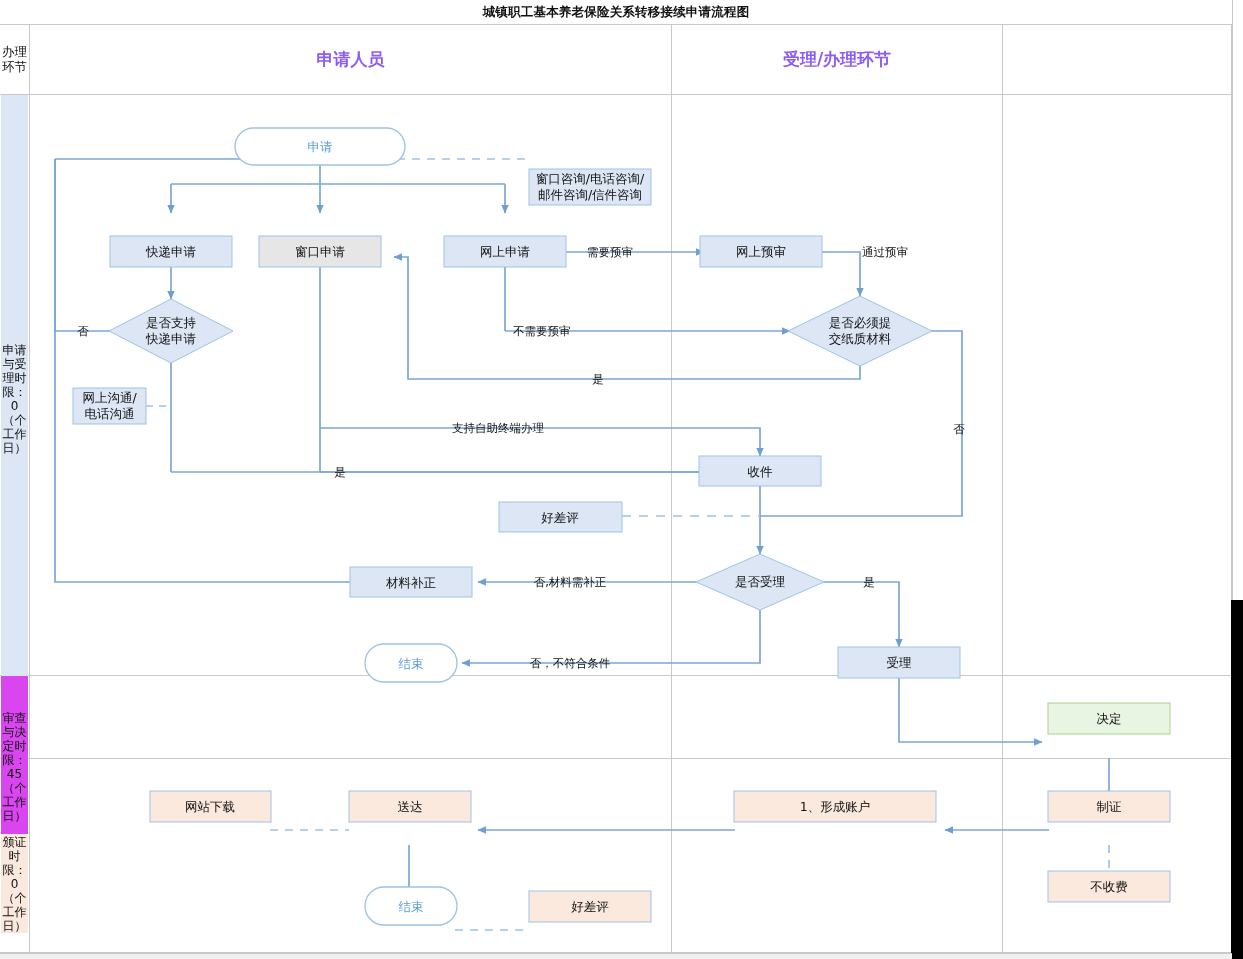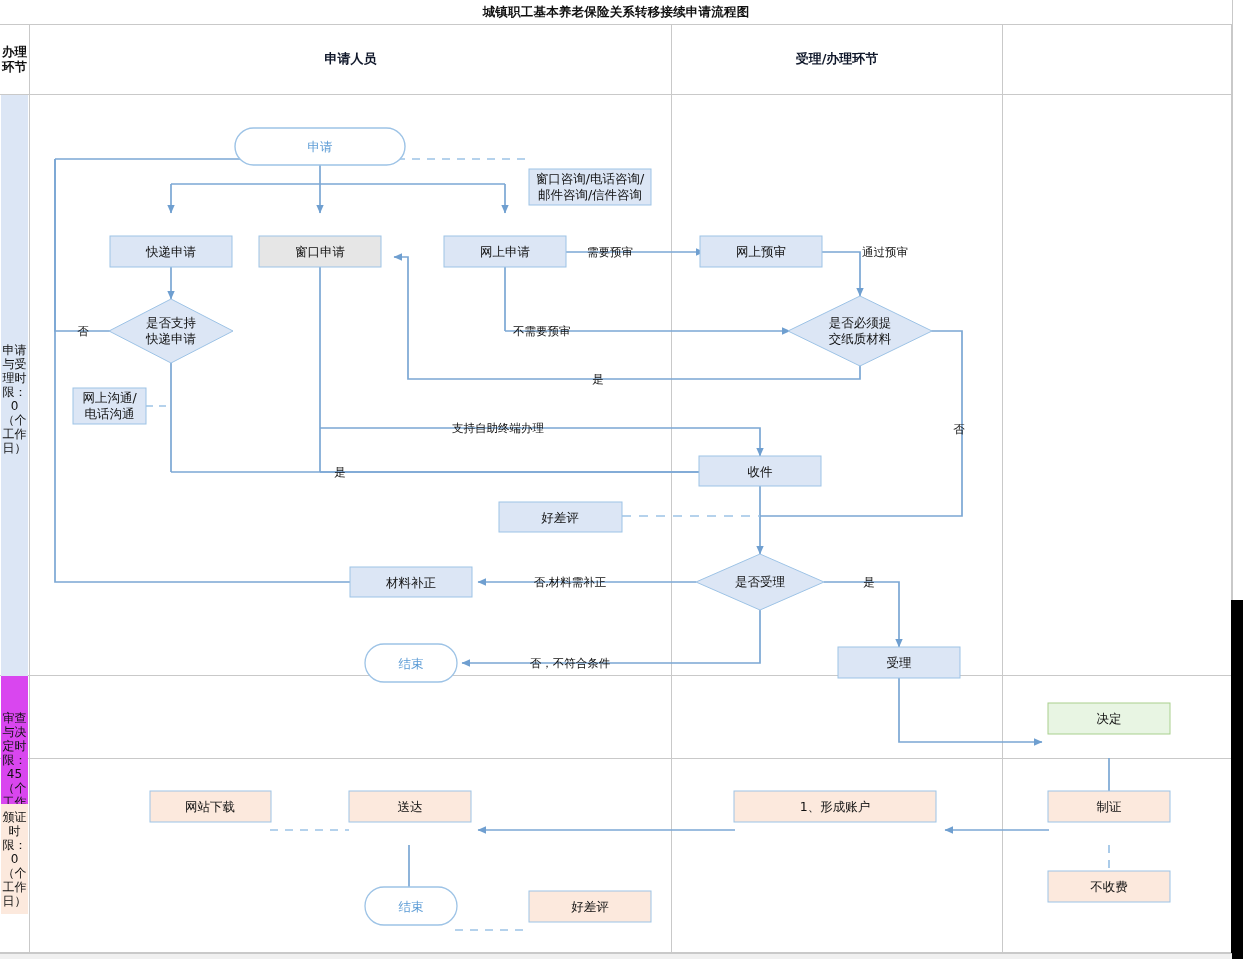--- a/index.html
+++ b/index.html
@@ -5,26 +5,26 @@
   html,body{margin:0;padding:0;background:#ffffff;}
   body{font-family:"DejaVu Sans","Liberation Sans",sans-serif;}
   #page{position:relative;width:1243px;height:959px;background:#fff;overflow:hidden;}
   #title-bar{position:absolute;left:0;top:0;width:1232px;height:24px;border-bottom:1px solid #c9c9c9;
              display:flex;align-items:center;justify-content:center;background:#fff;}
   #title-bar .t{font-size:12.5px;font-weight:bold;color:#111;letter-spacing:.2px;}
   #grid{position:absolute;left:0;top:24px;width:1232px;height:929px;}
   .vline{position:absolute;top:0;width:1px;background:#c9c9c9;}
   .hline{position:absolute;left:0;width:1232px;height:1px;background:#c9c9c9;}
   .colhead{position:absolute;top:0;height:70px;display:flex;align-items:center;justify-content:center;
-           font-size:13px;font-weight:bold;color:#0f172a;}
+           font-size:17px;font-weight:bold;color:#8b5cf6;}
   .rowlabel{position:absolute;left:1px;width:27px;display:flex;align-items:center;justify-content:center;
             text-align:center;font-size:12px;color:#111;line-height:14px;
             writing-mode:horizontal-tb;word-break:break-all;padding:0 1px;box-sizing:border-box;}
   #vl-head{position:absolute;left:0;top:0;width:29px;height:70px;display:flex;align-items:center;
-           justify-content:center;text-align:center;font-size:12.5px;font-weight:bold;color:#111;
+           justify-content:center;text-align:center;font-size:12.5px;font-weight:normal;color:#111;
            line-height:15px;word-break:break-all;}
   #scrollbar{position:absolute;right:0;top:600px;width:12px;height:359px;background:#000;}
   #right-gutter{position:absolute;left:1232px;top:0;width:11px;height:953px;background:#fff;
                 border-left:1px solid #c9c9c9;}
   #bottom-edge{position:absolute;left:0;top:953px;width:1232px;height:6px;background:#f0f0f0;
                border-top:1px solid #c9c9c9;}
   svg{position:absolute;left:0;top:0;}
   .nodelabel{font-size:12.5px;}
 </style>
 </head>
@@ -51,21 +51,21 @@
 
     <div class="colhead" style="left:30px;width:641px;">
       <span>申请人员</span>
     </div>
     <div class="colhead" style="left:672px;width:330px;">
       <span>受理/办理环节</span>
     </div>
 
     <div class="rowlabel" style="top:71px;height:608px;background:#dce6f5;">申请与受理时限：0（个工作日）</div>
     <div class="rowlabel" style="top:652px;height:181px;background:#d946ef;">审查与决定时限：45（个工作日）</div>
-    <div class="rowlabel" style="top:780px;height:110px;background:#fce9dd;">颁证时限：0（个工作日）</div>
+    <div class="rowlabel" style="top:810px;height:99px;background:#fce9dd;">颁证时限：0（个工作日）</div>
 
     <svg width="1232" height="929" viewBox="0 0 1232 929">
       <defs>
         <marker id="ah" markerWidth="9" markerHeight="9" refX="8" refY="4.5" orient="auto" markerUnits="userSpaceOnUse">
           <path d="M0,0.8 L8.5,4.5 L0,8.2 z" fill="#6f9fd0"></path>
         </marker>
       </defs>
       <g fill="none" stroke="#7ba7d4" stroke-width="1.7">
 
         <path d="M320,118 L320,131" marker-end="url(#ah)"></path>

